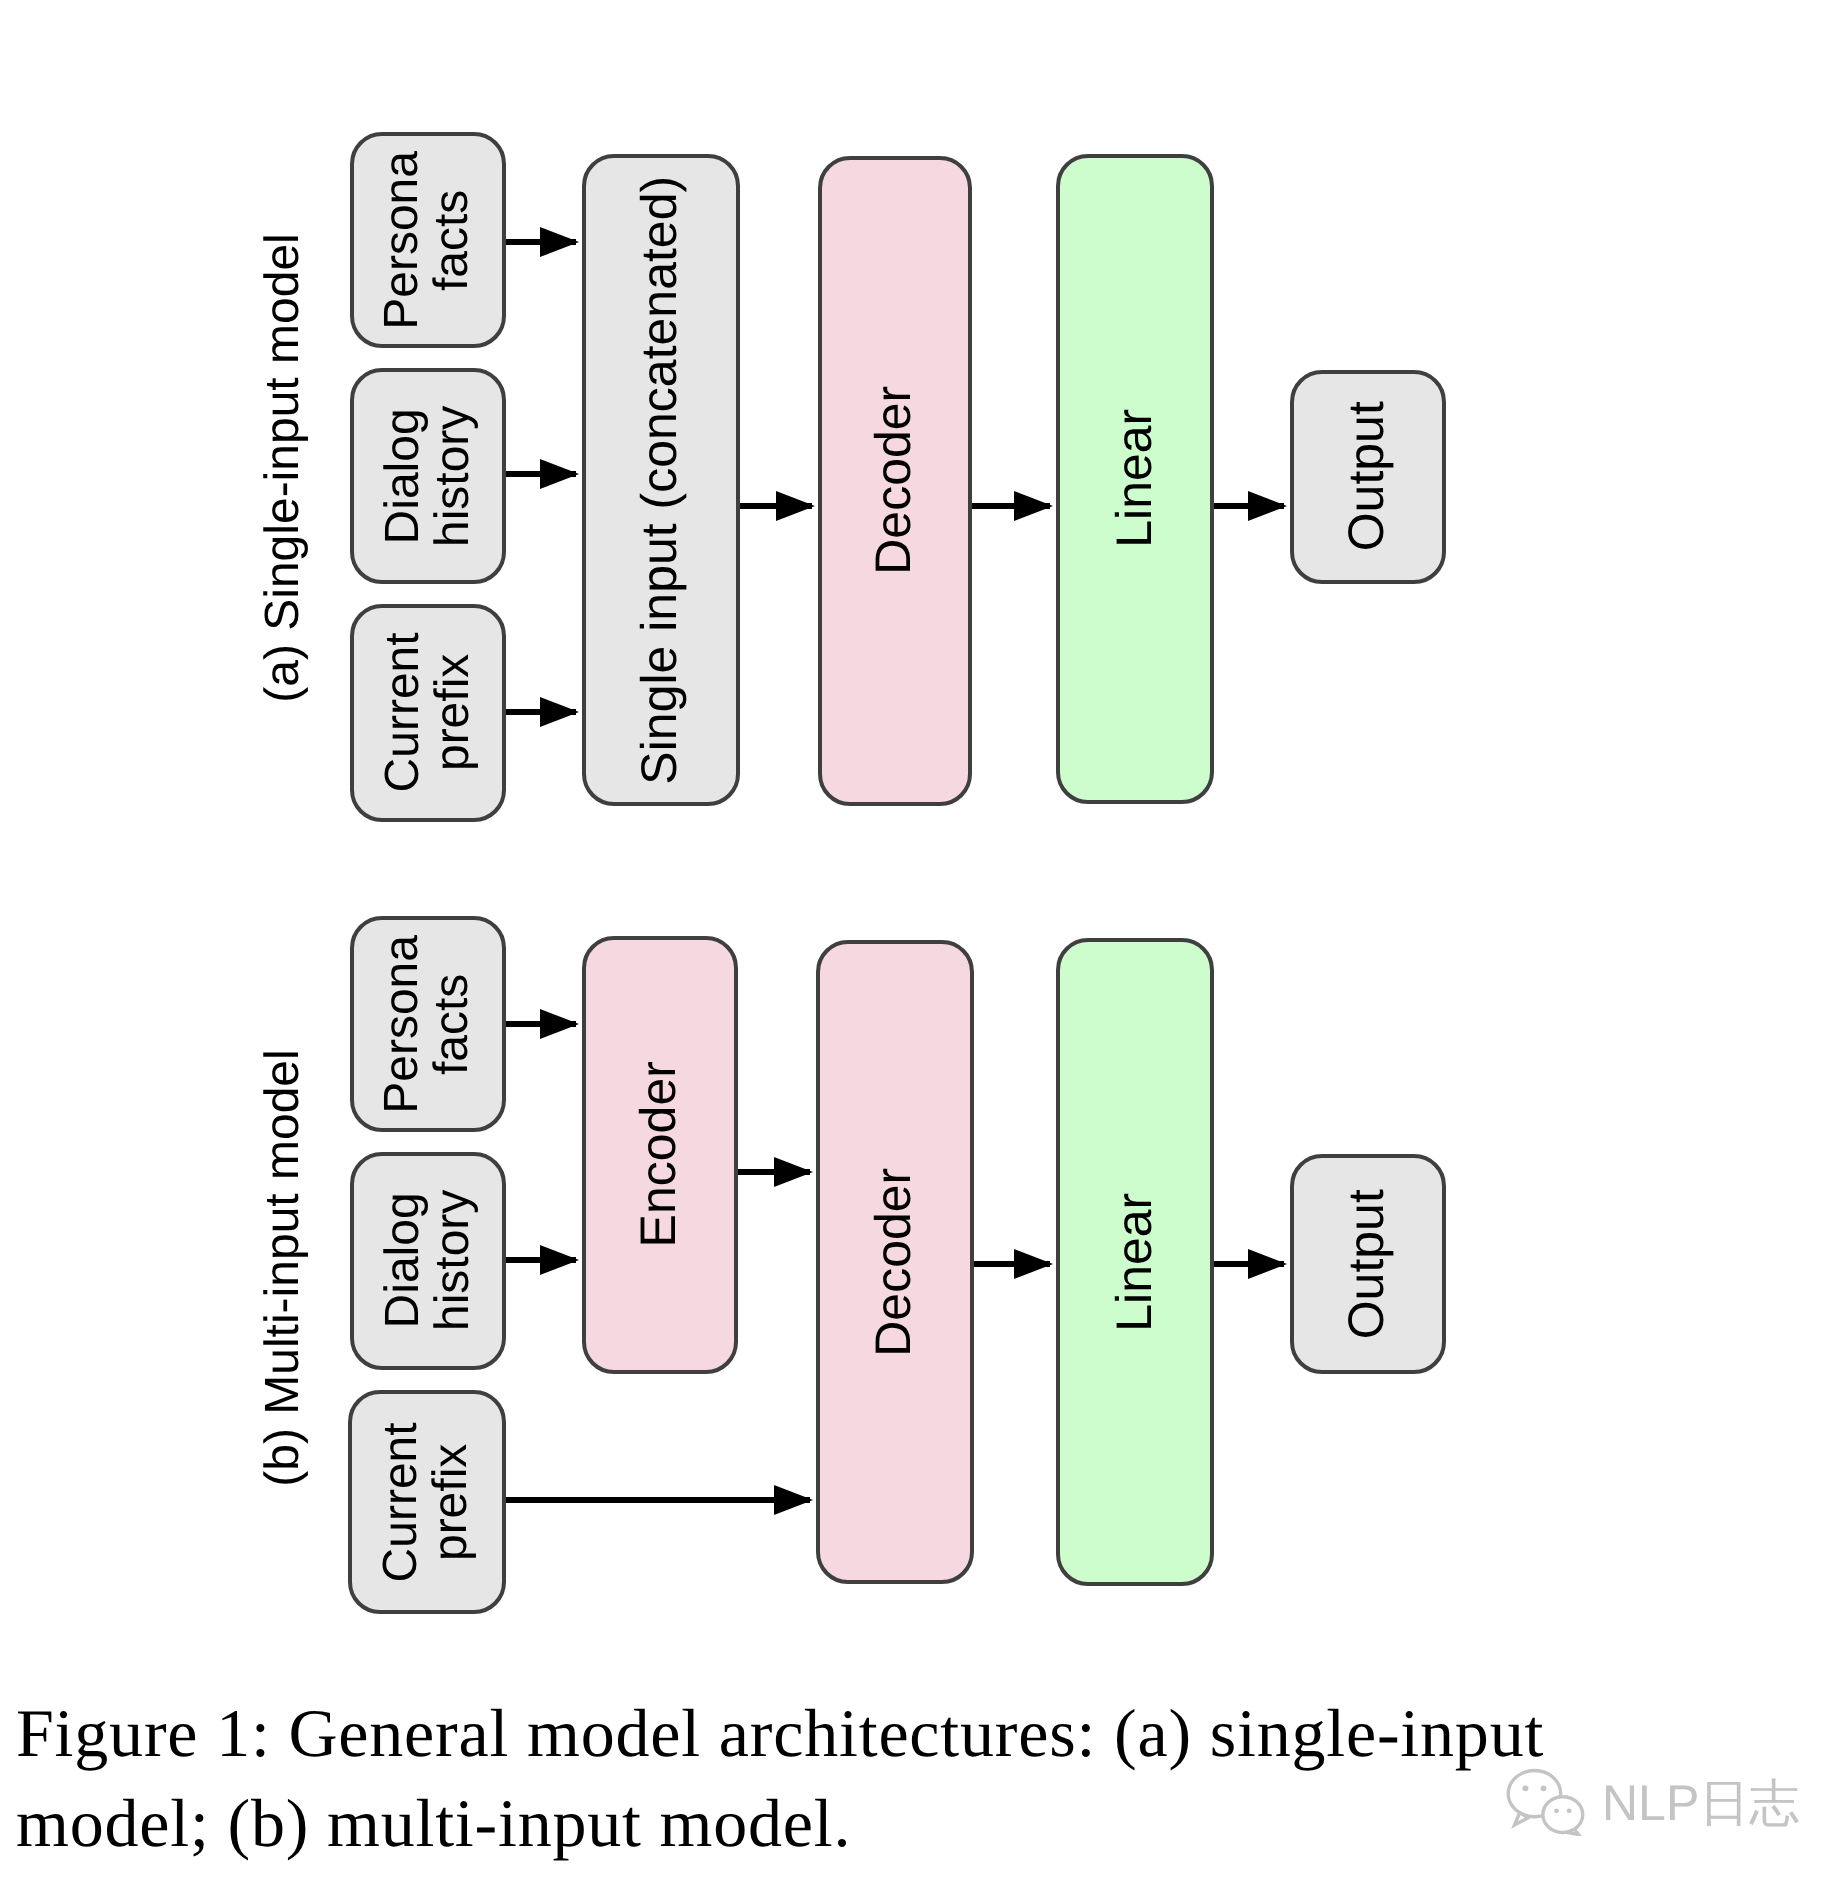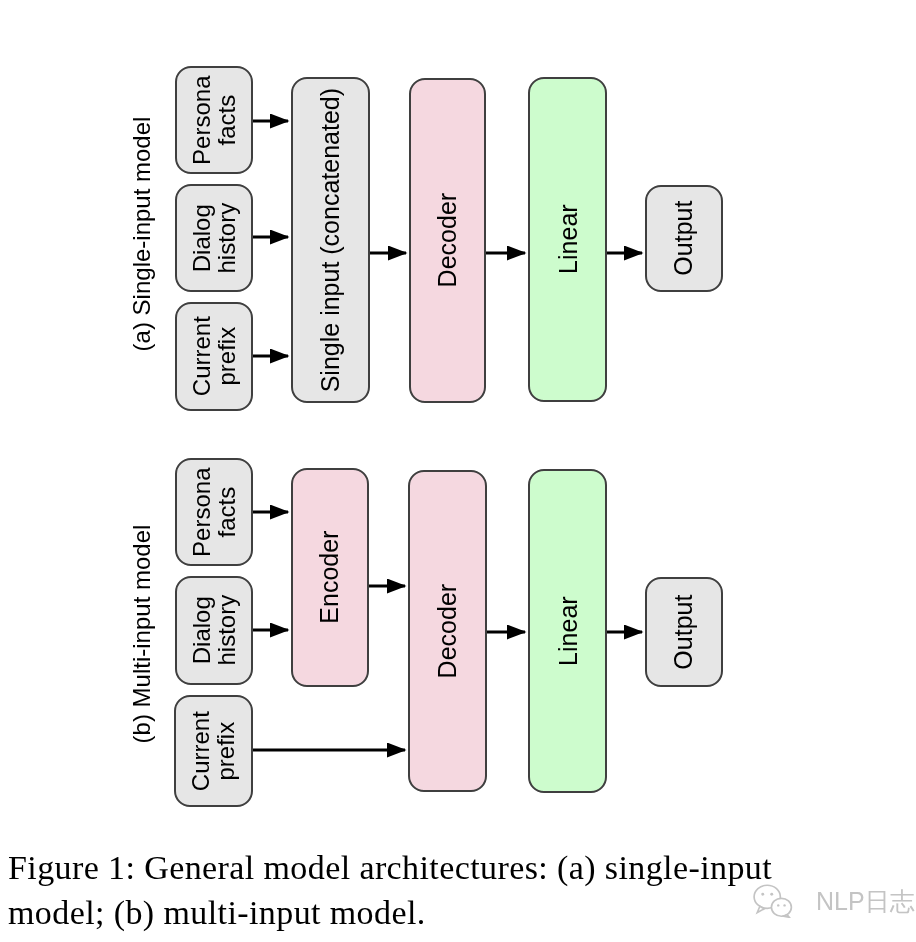--- a/index.html
+++ b/index.html
@@ -59,21 +59,21 @@
     color: #000;
     white-space: pre-line;
   }
 
   .watermark {
     position: absolute;
     left: 752px;
     top: 884px;
     display: flex;
     align-items: center;
-    gap: 22px;
+    gap: 7px;
   }
   .watermark-text {
     font-size: 25px;
     color: var(--watermark-gray, #c4c4c4);
     white-space: nowrap;
   }
   .wechat { stroke: var(--watermark-gray, #c4c4c4); }
   .wechat .bubble { fill: #ffffff; stroke-width: 1.6; }
   .wechat .eye { fill: var(--watermark-gray, #c4c4c4); stroke: none; }
 </style>

